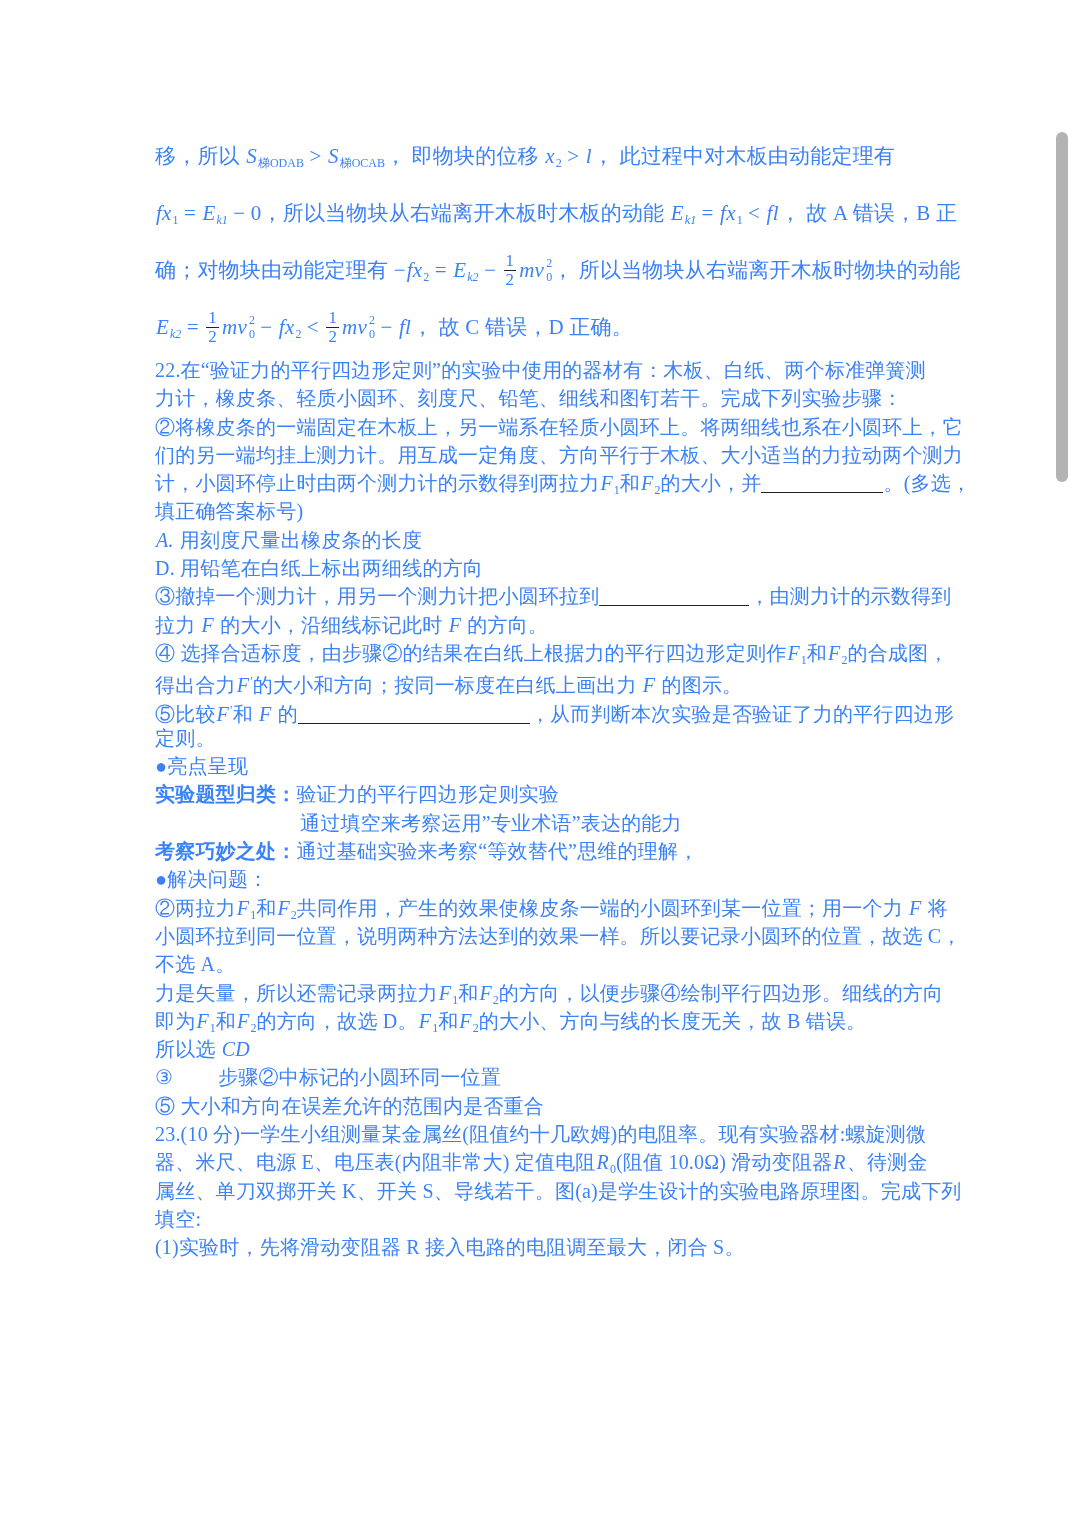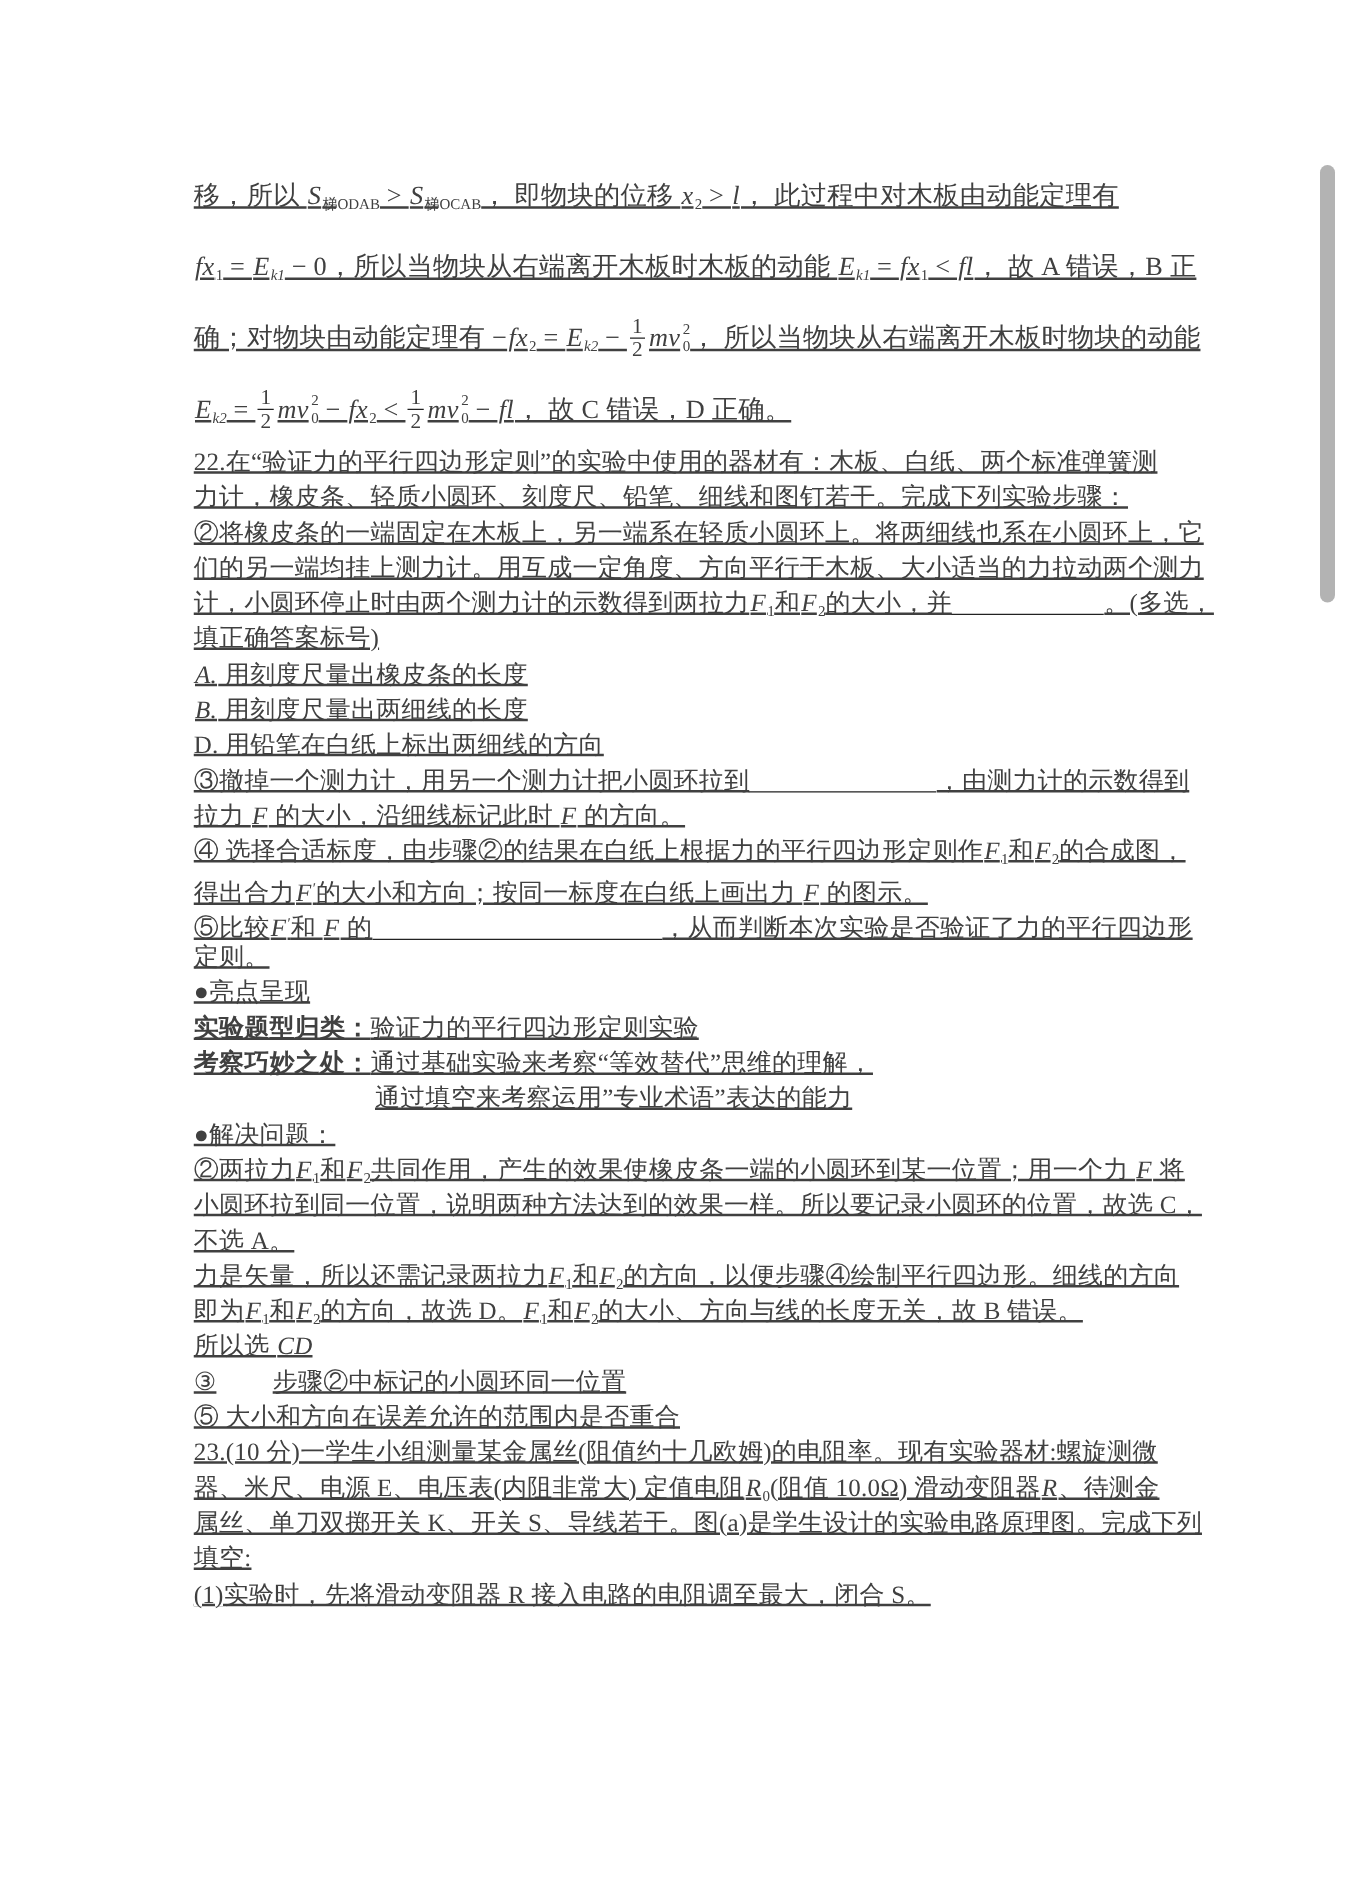--- a/index.html
+++ b/index.html
@@ -76,21 +76,21 @@
     right:12px;
     top:132px;
     width:12px;
     height:350px;
     border-radius:6px;
   }
 </style>
 </head>
 <body style="background: rgb(255, 255, 255);">
 
-<div class="doc" id="doc-container" style="color: #404040; text-decoration: underline;">
+<div class="doc" id="doc-container" style="color: #3b82f6;">
     <div class="line mathline">移，所以 <span class="mvar">S</span><span class="msub">梯ODAB</span> &gt; <span class="mvar">S</span><span class="msub">梯OCAB</span>， 即物块的位移 <span class="mvar">x</span><span class="msub">2</span> &gt; <span class="mvar">l</span>， 此过程中对木板由动能定理有</div>
     <div class="line mathline"><span class="mvar">fx</span><span class="msub">1</span> = <span class="mvar">E</span><span class="msub mi">k1</span> − 0，所以当物块从右端离开木板时木板的动能 <span class="mvar">E</span><span class="msub mi">k1</span> = <span class="mvar">fx</span><span class="msub">1</span> &lt; <span class="mvar">fl</span>， 故 A 错误，B 正</div>
     <div class="line mathline">确；对物块由动能定理有 −<span class="mvar">fx</span><span class="msub">2</span> = <span class="mvar">E</span><span class="msub mi">k2</span> − <span class="mfrac">
         <span class="fn">1</span>
         <span class="fd">2</span>
       </span><span class="mvar">mv</span><span class="msubsup">
         <span>2</span>
         <span>0</span>
       </span>， 所以当物块从右端离开木板时物块的动能</div>
     <div class="line mathline"><span class="mvar">E</span><span class="msub mi">k2</span> = <span class="mfrac">
@@ -106,32 +106,31 @@
         <span>2</span>
         <span>0</span>
       </span> − <span class="mvar">fl</span>， 故 C 错误，D 正确。</div>
     <div class="line">22.在“验证力的平行四边形定则”的实验中使用的器材有：木板、白纸、两个标准弹簧测</div>
     <div class="line">力计，橡皮条、轻质小圆环、刻度尺、铅笔、细线和图钉若干。完成下列实验步骤：</div>
     <div class="line">②将橡皮条的一端固定在木板上，另一端系在轻质小圆环上。将两细线也系在小圆环上，它</div>
     <div class="line">们的另一端均挂上测力计。用互成一定角度、方向平行于木板、大小适当的力拉动两个测力</div>
     <div class="line">计，小圆环停止时由两个测力计的示数得到两拉力<span class="mvar">F</span><span class="msub">1</span>和<span class="mvar">F</span><span class="msub">2</span>的大小，并<span class="mblank" style="width: 122px;"></span>。(多选，</div>
     <div class="line">填正确答案标号)</div>
     <div class="line"><span class="mvar">A.</span> 用刻度尺量出橡皮条的长度</div>
-    <div class="line"><span class="mvar">B.</span> 用刻度尺量出两细线的长度</div>
     <div class="line">D.  用铅笔在白纸上标出两细线的方向</div>
     <div class="line">③撤掉一个测力计，用另一个测力计把小圆环拉到<span class="mblank" style="width: 150px;"></span>，由测力计的示数得到</div>
     <div class="line">拉力 <span class="mvar">F</span> 的大小，沿细线标记此时 <span class="mvar">F</span> 的方向。</div>
     <div class="line">④ 选择合适标度，由步骤②的结果在白纸上根据力的平行四边形定则作<span class="mvar">F</span><span class="msub">1</span>和<span class="mvar">F</span><span class="msub">2</span>的合成图，</div>
     <div class="line">得出合力<span class="mvar">F</span><span class="msup">′</span>的大小和方向；按同一标度在白纸上画出力 <span class="mvar">F</span> 的图示。</div>
     <div class="line">⑤比较<span class="mvar">F</span><span class="msup">′</span>和 <span class="mvar">F</span> 的<span class="mblank" style="width: 232px;"></span>，从而判断本次实验是否验证了力的平行四边形</div>
     <div class="line">定则。</div>
     <div class="line">●亮点呈现</div>
     <div class="line"><span class="mb">实验题型归类：</span>验证力的平行四边形定则实验</div>
+    <div class="line" style="padding-left: 145px;">通过填空来考察运用”专业术语”表达的能力</div>
     <div class="line"><span class="mb">考察巧妙之处：</span>通过基础实验来考察“等效替代”思维的理解，</div>
-    <div class="line" style="padding-left: 145px;">通过填空来考察运用”专业术语”表达的能力</div>
     <div class="line">●解决问题：</div>
     <div class="line">②两拉力<span class="mvar">F</span><span class="msub">1</span>和<span class="mvar">F</span><span class="msub">2</span>共同作用，产生的效果使橡皮条一端的小圆环到某一位置；用一个力 <span class="mvar">F</span> 将</div>
     <div class="line">小圆环拉到同一位置，说明两种方法达到的效果一样。所以要记录小圆环的位置，故选 C，</div>
     <div class="line">不选 A。</div>
     <div class="line">力是矢量，所以还需记录两拉力<span class="mvar">F</span><span class="msub">1</span>和<span class="mvar">F</span><span class="msub">2</span>的方向，以便步骤④绘制平行四边形。细线的方向</div>
     <div class="line">即为<span class="mvar">F</span><span class="msub">1</span>和<span class="mvar">F</span><span class="msub">2</span>的方向，故选 D。<span class="mvar">F</span><span class="msub">1</span>和<span class="mvar">F</span><span class="msub">2</span>的大小、方向与线的长度无关，故 B 错误。</div>
     <div class="line">所以选 <span class="mvar">CD</span></div>
     <div class="line">③<span class="mgap" style="width: 45px;"></span>步骤②中标记的小圆环同一位置</div>
     <div class="line">⑤ 大小和方向在误差允许的范围内是否重合</div>
     <div class="line">23.(10 分)一学生小组测量某金属丝(阻值约十几欧姆)的电阻率。现有实验器材:螺旋测微</div>

